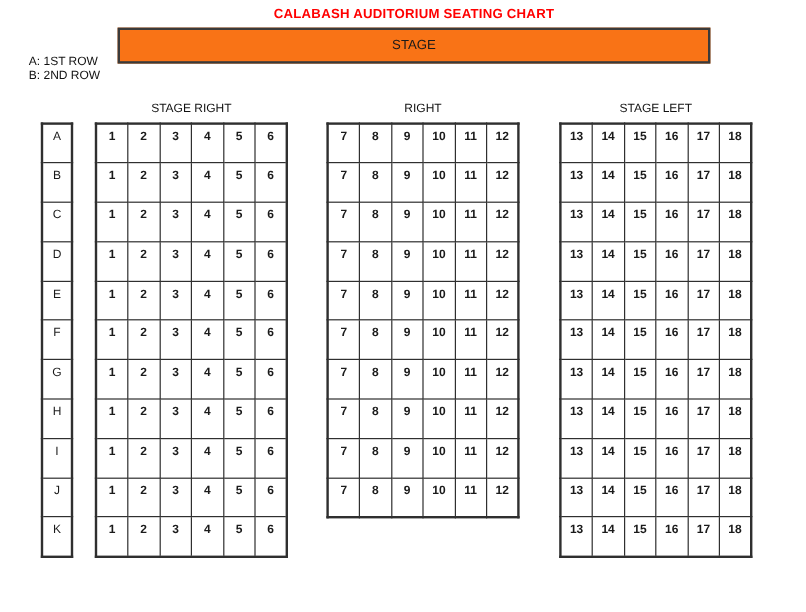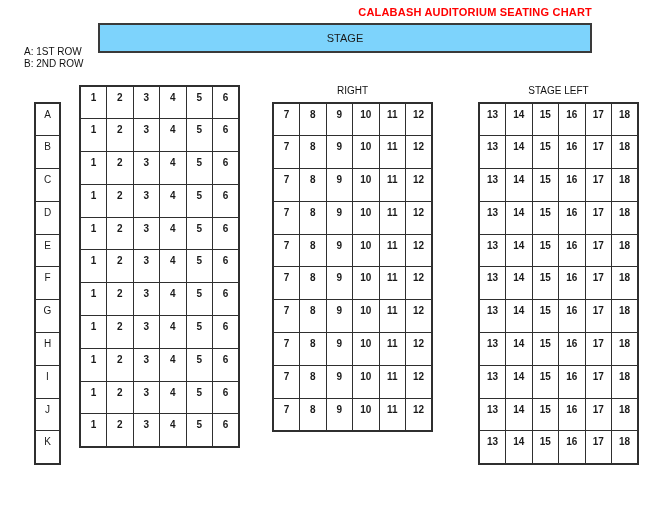--- a/index.html
+++ b/index.html
@@ -8,32 +8,32 @@
     width: 672px; height: 510px;
     position: relative;
     font-family: "Liberation Sans", sans-serif;
     color: #1a1a1a;
     overflow: hidden;
   }
 
   .title {
     position: absolute;
     left: 98px; top: 6px; width: 494px;
-    text-align: right;
+    text-align: center;
     font-size: 11px;
     font-weight: bold;
     letter-spacing: 0.2px;
     color: #ff0000;
   }
 
   .stage-box {
     position: absolute;
     left: 98px; top: 23px;
     width: 494px; height: 30px;
-    background: #7dd3fc;
+    background: #f97316;
     border: 2px solid #3a3a3a;
     display: flex;
     align-items: center;
     justify-content: center;
     font-size: 11px;
     color: #1a1a1a;
   }
 
   .legend {
     position: absolute;
@@ -77,21 +77,21 @@
     position: absolute;
     left: 34px; top: 102px;
     width: 27px;
   }
   .labels-wrap table.grid { height: 361px; }
   .labels-wrap td { font-weight: normal; }
 
   
   .sec-stage-right { left: 79px;  width: 161px; }
   .sec-center      { left: 272px; width: 161px; }
-  .sec-stage-left  { left: 478px; width: 161px; }
+  .sec-stage-left  { left: 466px; width: 161px; }
 
   .sec-stage-right table.grid { height: 361px; }
   .sec-center      table.grid { height: 328px; }
   .sec-stage-left  table.grid { height: 361px; }
 
   .section table.grid td { font-weight: bold; }
 </style>
 </head>
 <body>
 
@@ -140,20 +140,21 @@
           <td>J</td>
         </tr>
         <tr>
           <td>K</td>
         </tr>
       </tbody>
     </table>
 </div>
 
 <div class="section sec-stage-right">
+  <div class="section-header">STAGE RIGHT</div>
   <table class="grid">
       <tbody>
         <tr>
           <td>1</td>
           <td>2</td>
           <td>3</td>
           <td>4</td>
           <td>5</td>
           <td>6</td>
         </tr>

